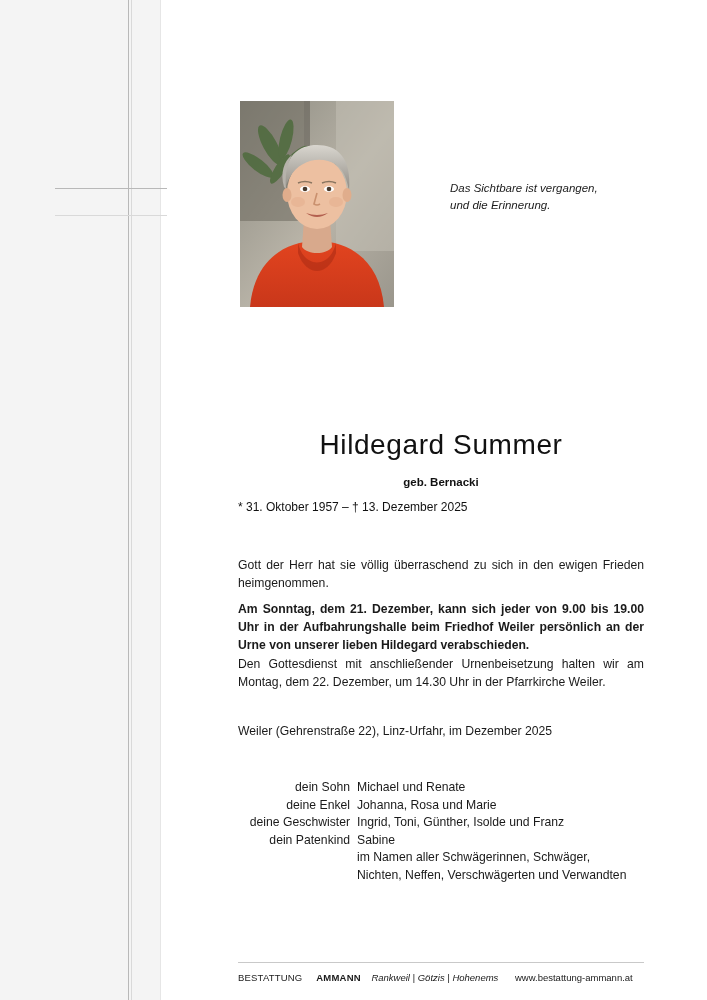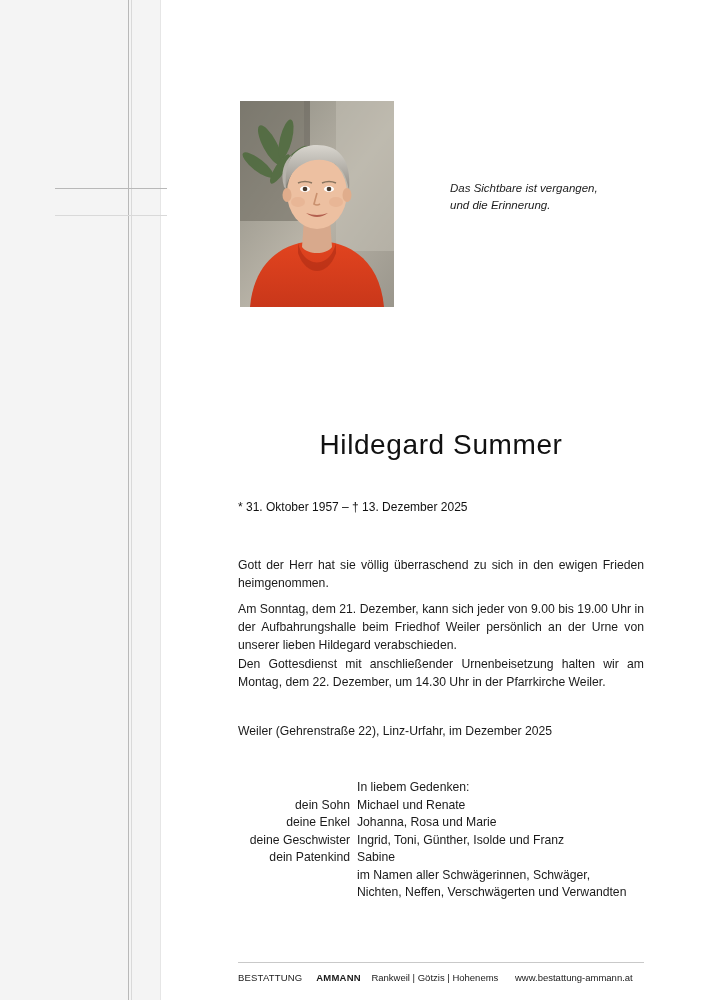--- a/index.html
+++ b/index.html
@@ -127,21 +127,21 @@
   .para {
     position: absolute;
     left: 238px;
     width: 406px;
     font-size: 12.2px;
     line-height: 18px;
     text-align: justify;
     text-justify: inter-word;
   }
   .p1 { top: 556px; }
-  .p2 { top: 600px; }
+  .p2 { top: 600px; font-weight: bold; }
   .p3 { top: 655px; }
   .place { top: 722px; text-align: left; }
 
   
   .mourners {
     position: absolute;
     left: 238px; top: 779px;
     width: 406px;
     font-size: 12.2px;
     line-height: 17.5px;
@@ -174,21 +174,21 @@
   .footer {
     position: absolute;
     left: 238px; top: 972px;
     width: 420px;
     font-size: 9.5px;
     color: #1a1a1a;
     white-space: nowrap;
   }
   .footer .brand { letter-spacing: 0.2px; }
   .footer .brand b { font-weight: bold; margin-left: 11px; }
-  .footer .towns { margin-left: 8px; }
+  .footer .towns { margin-left: 8px; font-style: italic; }
   .footer .url { margin-left: 14px; }
 </style>
 </head>
 <body>
 
 <div class="page">
 
   <div class="left-band"></div>
   <div class="band-edge"></div>
 
@@ -256,34 +256,31 @@
     </svg>
   </div>
 
   <div class="verse">
     <div>Das Sichtbare ist vergangen,</div>
     <div>und die Erinnerung.</div>
   </div>
 
 
   <div class="name">Hildegard Summer</div>
+  <div class="maiden">geb. Bernacki</div>
   <div class="dates">* 31. Oktober 1957  –  † 13. Dezember 2025</div>
 
   <div class="para p1">Gott der Herr hat sie völlig überraschend zu sich in den ewigen Frieden heimgenommen.</div>
   <div class="para p2">Am Sonntag, dem 21. Dezember, kann sich jeder von 9.00 bis 19.00 Uhr in der Aufbahrungshalle beim Friedhof Weiler persönlich an der Urne von unserer lieben Hildegard verabschieden.</div>
   <div class="para p3">Den Gottesdienst mit anschließender Urnenbeisetzung halten wir am Montag, dem 22. Dezember, um 14.30 Uhr in der Pfarrkirche Weiler.</div>
   <div class="para place">Weiler (Gehrenstraße 22), Linz-Urfahr, im Dezember 2025</div>
 
   <div class="mourners">
     <table>
       <tbody>
-          <tr>
-        <td class="m-rel"></td>
-        <td class="m-names">In liebem Gedenken:</td>
-      </tr>
       <tr>
         <td class="m-rel">dein Sohn</td>
         <td class="m-names">Michael und Renate</td>
       </tr>
       <tr>
         <td class="m-rel">deine Enkel</td>
         <td class="m-names">Johanna, Rosa und Marie</td>
       </tr>
       <tr>
         <td class="m-rel">deine Geschwister</td>

